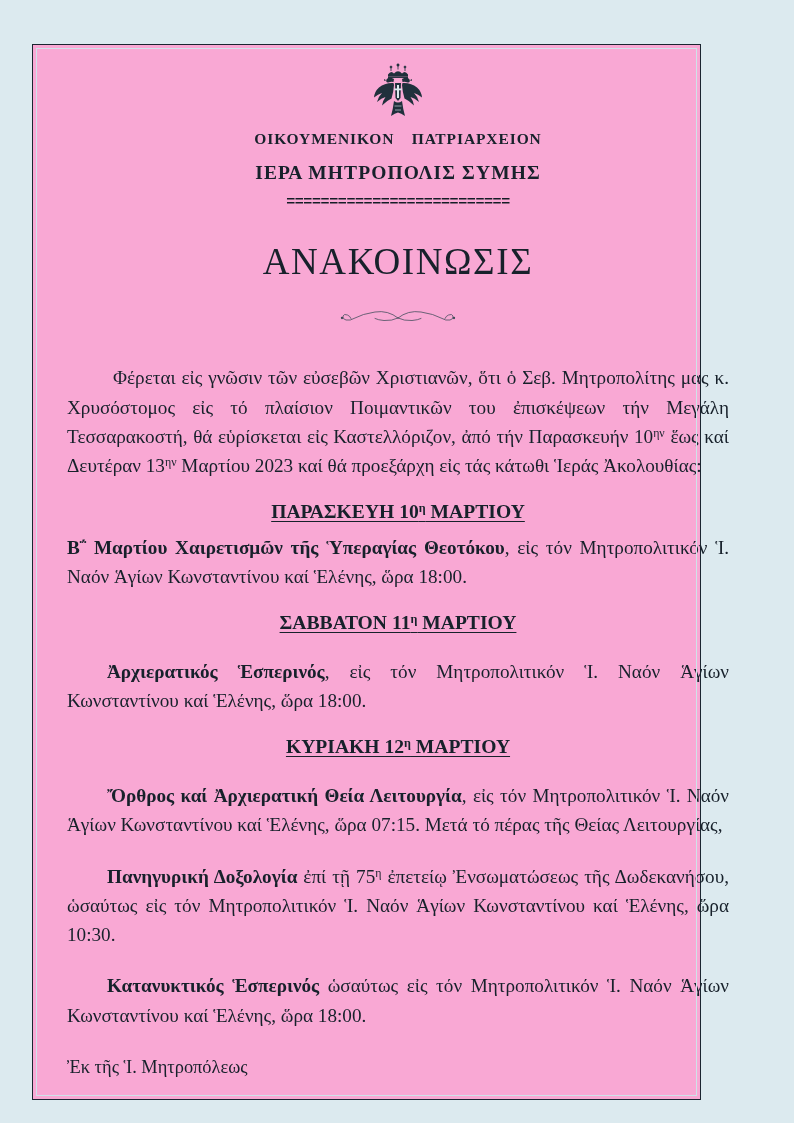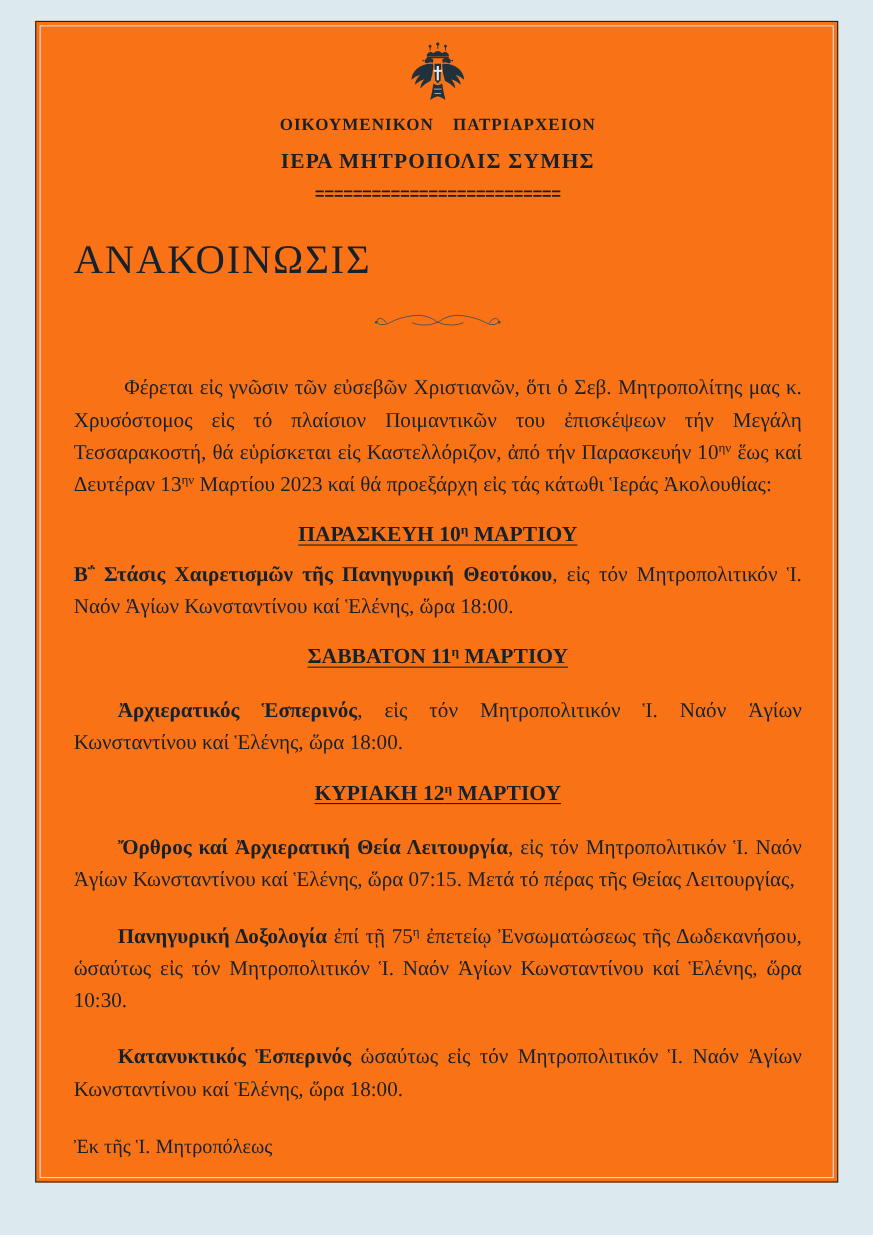--- a/index.html
+++ b/index.html
@@ -12,26 +12,26 @@
     height: 1123px;
     background: #dceaef;
     font-family: "Liberation Serif", "DejaVu Serif", serif;
     color: #17212b;
     overflow: hidden;
   }
 
   .page-frame {
     position: absolute;
     left: 32px;
-    top: 19px;
-    width: 730px;
+    top: 44px;
+    width: 669px;
     height: 1056px;
     border: 1.6px solid #1b2530;
     box-sizing: border-box;
-    background: #f97316;
+    background: #f9a8d4;
   }
   .page-frame::after {
     content: "";
     position: absolute;
     left: 3px;
     top: 3px;
     right: 3px;
     bottom: 3px;
     border: 1px solid #cfe2e9;
     pointer-events: none;
@@ -80,20 +80,21 @@
     letter-spacing: -0.4px;
     line-height: 1;
     margin-top: 9px;
     overflow: hidden;
     white-space: nowrap;
     color: #141d26;
   }
 
   
   .doc-title {
+    text-align: center;
     font-size: 37px;
     letter-spacing: 1.6px;
     margin-top: 32px;
     line-height: 1.1;
     font-weight: normal;
   }
   .flourish {
     display: block;
     margin: 8px auto 0 auto;
     width: 132px;
@@ -200,21 +201,21 @@
         <path d="M132 22 Q144 28 160 27 Q172 26 178 23"></path>
       </g>
       <circle cx="20" cy="22" r="2.3" fill="#3b4a57"></circle>
       <circle cx="244" cy="22" r="2.3" fill="#3b4a57"></circle>
     </svg>
 
     <p class="para intro"><span>Φέρεται εἰς γνῶσιν τῶν εὐσεβῶν Χριστιανῶν, ὅτι ὁ Σεβ. Μητροπολίτης μας κ. Χρυσόστομος εἰς τό πλαίσιον Ποιμαντικῶν του ἐπισκέψεων τήν Μεγάλη Τεσσαρακοστή,  θά εὑρίσκεται εἰς Καστελλόριζον, ἀπό τήν Παρασκευήν 10</span><sup>ην</sup><span> ἕως καί Δευτέραν 13</span><sup>ην</sup><span> Μαρτίου 2023 καί θά προεξάρχη εἰς τάς κάτωθι Ἱεράς Ἀκολουθίας:</span></p>
 
     <h2 class="date-heading"><span class="u"><span>ΠΑΡΑΣΚΕΥΗ 10</span><sup>η</sup><span> ΜΑΡΤΙΟΥ</span></span></h2>
 
-    <p class="para entry-flush"><span class="lead">Β΅ Στάσις Χαιρετισμῶν τῆς Πανηγυρική Θεοτόκου</span><span>, εἰς τόν Μητροπολιτικόν Ἱ. Ναόν Ἁγίων Κωνσταντίνου καί Ἑλένης, ὥρα 18:00.</span></p>
+    <p class="para entry-flush"><span class="lead">Β΅ Μαρτίου Χαιρετισμῶν τῆς Ὑπεραγίας Θεοτόκου</span><span>, εἰς τόν Μητροπολιτικόν Ἱ. Ναόν Ἁγίων Κωνσταντίνου καί Ἑλένης, ὥρα 18:00.</span></p>
 
     <h2 class="date-heading"><span class="u"><span>ΣΑΒΒΑΤΟΝ 11</span><sup>η</sup><span> ΜΑΡΤΙΟΥ</span></span></h2>
 
     <p class="para entry"><span class="lead">Ἀρχιερατικός Ἑσπερινός</span><span>, εἰς τόν Μητροπολιτικόν Ἱ. Ναόν Ἁγίων Κωνσταντίνου καί Ἑλένης, ὥρα 18:00.</span></p>
 
     <h2 class="date-heading"><span class="u"><span>ΚΥΡΙΑΚΗ 12</span><sup>η</sup><span> ΜΑΡΤΙΟΥ</span></span></h2>
 
     <p class="para entry"><span class="lead">Ὄρθρος καί Ἀρχιερατική Θεία Λειτουργία</span><span>, εἰς τόν Μητροπολιτικόν Ἱ. Ναόν Ἁγίων Κωνσταντίνου καί Ἑλένης, ὥρα 07:15. Μετά τό πέρας τῆς Θείας Λειτουργίας,</span></p>
 
     <p class="para entry"><span class="lead">Πανηγυρική Δοξολογία</span><span> ἐπί τῇ 75</span><sup>η</sup><span> ἐπετείῳ Ἐνσωματώσεως τῆς Δωδεκανήσου, ὡσαύτως εἰς τόν Μητροπολιτικόν Ἱ. Ναόν Ἁγίων Κωνσταντίνου καί Ἑλένης, ὥρα 10:30.</span></p>

